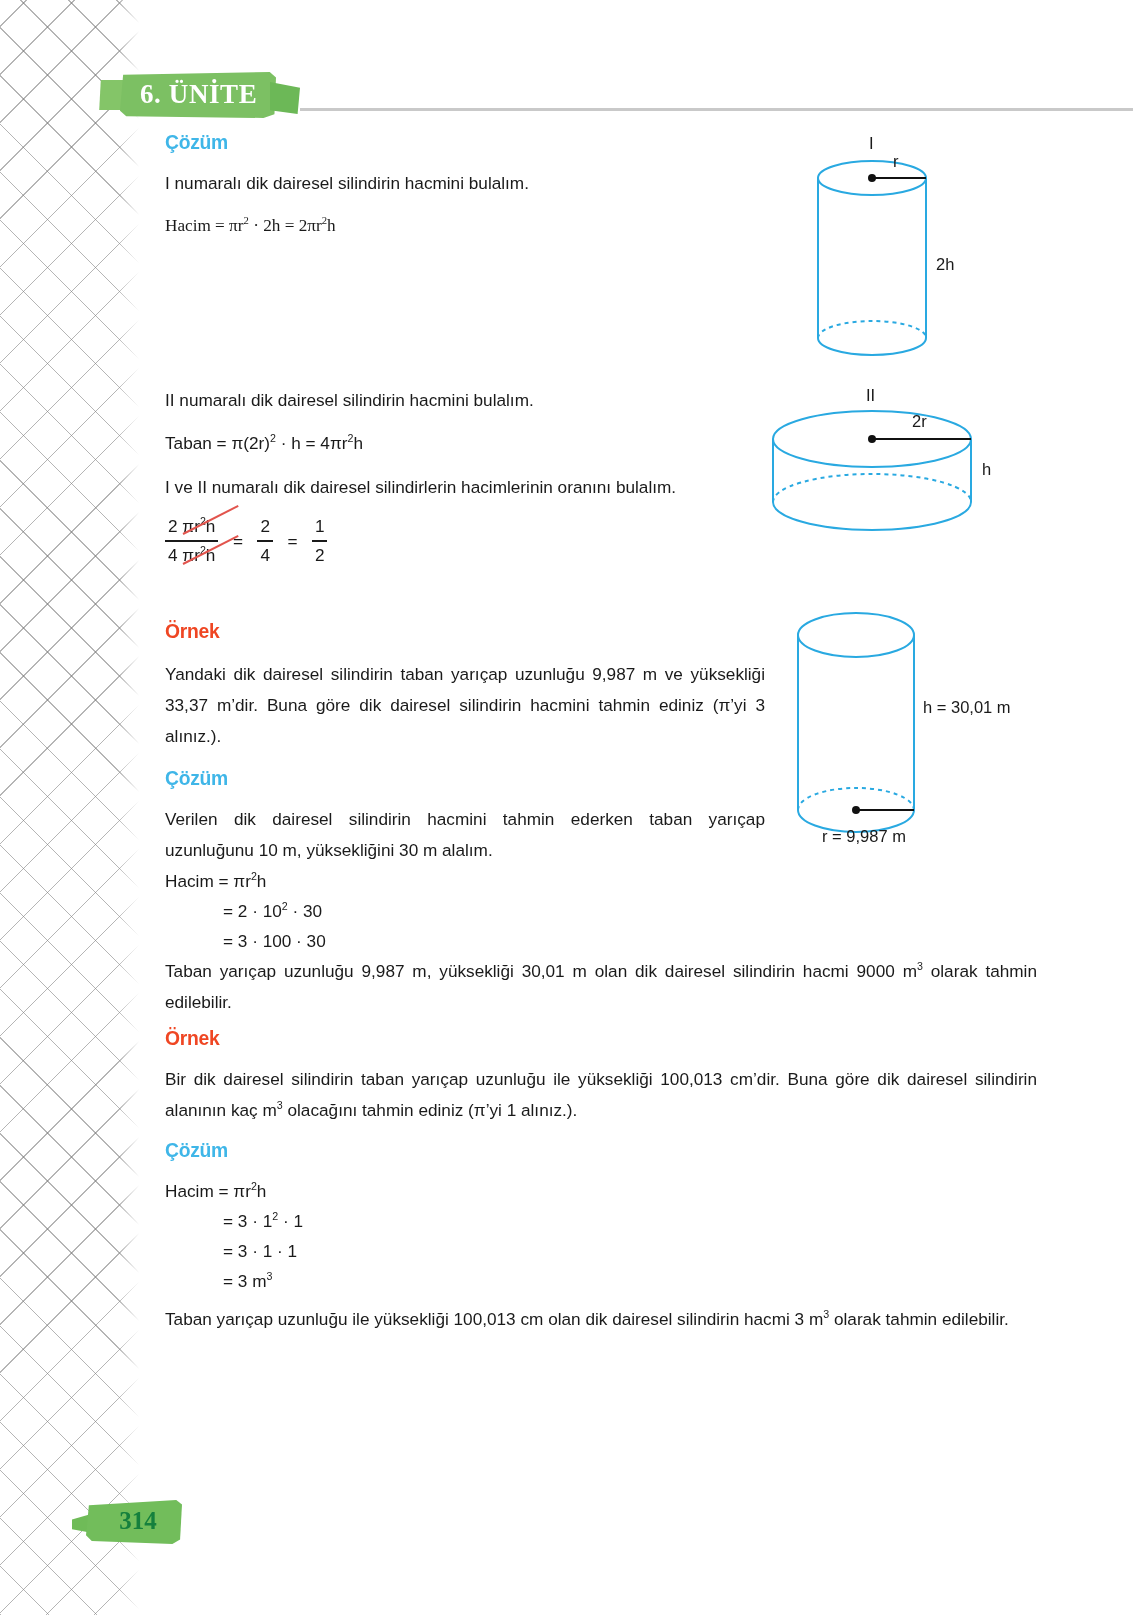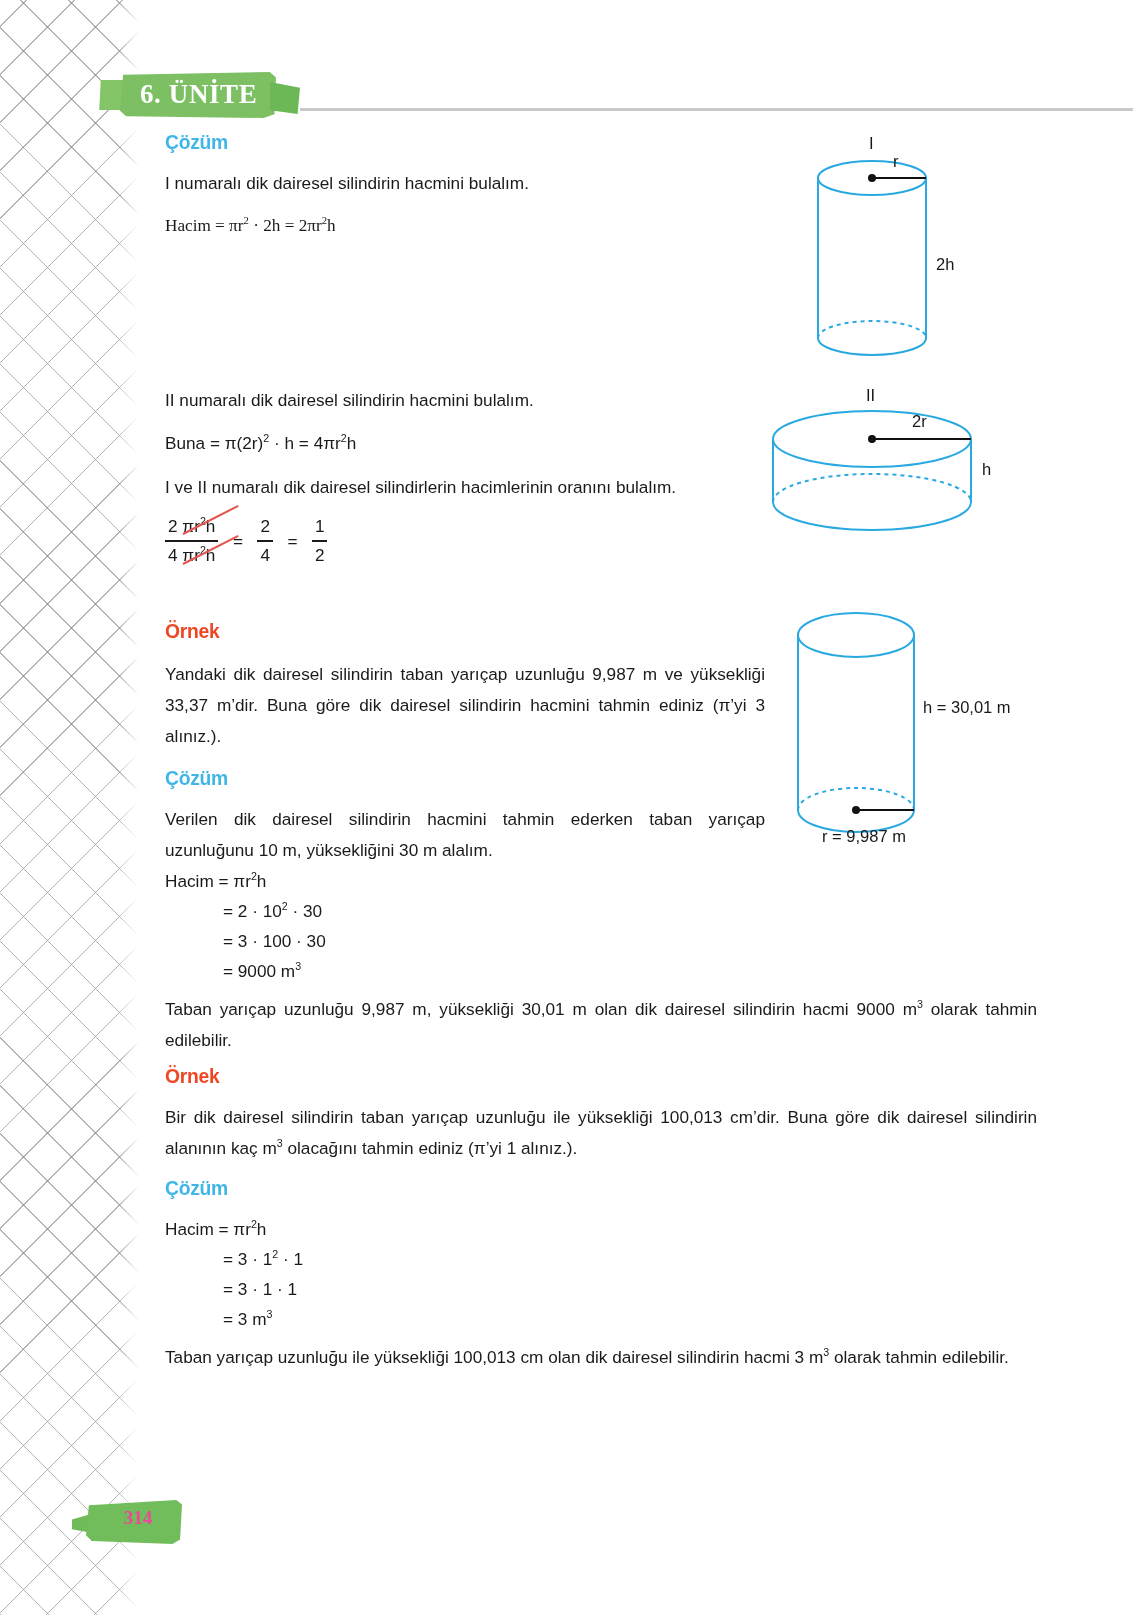--- a/index.html
+++ b/index.html
@@ -60,21 +60,21 @@
   #page-num-wrap .p1{
     position:absolute;left:0;top:14px;width:26px;height:22px;background:#6fbb58;
     clip-path:polygon(0% 34%,100% 0%,100% 100%,0% 78%);
   }
   #page-num-wrap .p2{
     position:absolute;left:14px;top:2px;width:96px;height:44px;background:#72bd5b;
     clip-path:polygon(3% 12%,94% 0%,100% 10%,98% 90%,90% 100%,6% 93%,0% 80%);
   }
   #page-num{
     position:absolute;left:28px;top:9px;width:76px;text-align:center;
-    font-family:"Liberation Serif", serif;font-weight:bold;font-size:19px;color:#ec4899;
+    font-family:"Liberation Serif", serif;font-weight:bold;font-size:25px;color:#15803d;
   }
 
   
   #content{position:absolute;left:165px;top:130px;width:872px;}
 
   .h-cozum{
     font-family:"Liberation Sans", sans-serif;
     font-weight:bold;font-size:21px;color:#3fb6e8;
     letter-spacing:-.3px;
     transform:scaleX(.92);transform-origin:left center;
@@ -185,21 +185,21 @@
   <div class="h-cozum" style="margin-bottom:14px;">Çözüm</div>
 
   <div class="para w600" style="margin-bottom:12px;">I numaralı dik dairesel silindirin hacmini bulalım.</div>
 
   <div class="eq" style="margin-bottom:20px;font-family:Liberation Serif, serif;"><span>Hacim = πr</span><sup>2</sup><span> · 2h = 2πr</span><sup>2</sup><span>h</span></div>
 
   <div style="height:124px;"></div>
 
   <div class="para w600" style="margin-bottom:12px;">II numaralı dik dairesel silindirin hacmini bulalım.</div>
 
-  <div class="eq" style="margin-bottom:14px;"><span>Buna = π(2r)</span><sup>2</sup><span> · h = 4πr</span><sup>2</sup><span>h</span></div>
+  <div class="eq" style="margin-bottom:14px;"><span>Taban = π(2r)</span><sup>2</sup><span> · h = 4πr</span><sup>2</sup><span>h</span></div>
 
   <div class="para w600" style="margin-bottom:10px;">I ve II numaralı dik dairesel silindirlerin hacimlerinin oranını bulalım.</div>
 
   <div id="fraction">
     <div class="fr">
       <div class="num"><span>2 πr</span><sup>2</sup><span>h</span></div>
       <div class="bar"></div>
       <div class="den"><span>4 πr</span><sup>2</sup><span>h</span></div>
       <div class="strike" style="left:18px;top:20px;"></div>
       <div class="strike" style="left:18px;top:50px;"></div>
@@ -222,21 +222,20 @@
 
   <div class="para j w600" style="margin-bottom:14px;">Yandaki dik dairesel silindirin taban yarıçap uzunluğu 9,987 m ve yüksekliği 33,37 m’dir. Buna göre dik dairesel silindirin hacmini tahmin ediniz (π’yi 3 alınız.).</div>
 
   <div class="h-cozum" style="margin-bottom:14px;">Çözüm</div>
 
   <div class="para j w600" style="">Verilen dik dairesel silindirin hacmini tahmin ederken taban yarıçap uzunluğunu 10 m, yüksekliğini 30 m alalım.</div>
 
   <div class="eq"><span>Hacim = πr</span><sup>2</sup><span>h</span></div>
   <div class="eq ind"><span>= 2 · 10</span><sup>2</sup><span> · 30</span></div>
   <div class="eq ind">= 3 · 100 · 30</div>
-  <div class="eq ind" style="margin-bottom:8px;"><span>= 9000 m</span><sup>3</sup></div>
 
   <div class="para j w872" style="margin-bottom:0;"><span>Taban yarıçap uzunluğu 9,987 m, yüksekliği 30,01 m olan dik dairesel silindirin hacmi 9000 m</span><sup>3</sup><span> olarak tahmin edilebilir.</span></div>
 
   <div class="h-ornek" style="margin-top:8px;margin-bottom:14px;">Örnek</div>
 
   <div class="para j w872" style="margin-bottom:12px;"><span>Bir dik dairesel silindirin taban yarıçap uzunluğu ile yüksekliği 100,013 cm’dir. Buna göre dik dairesel silindirin alanının kaç m</span><sup>3</sup><span> olacağını tahmin ediniz (π’yi 1 alınız.).</span></div>
 
   <div class="h-cozum" style="margin-bottom:14px;">Çözüm</div>
 
 

